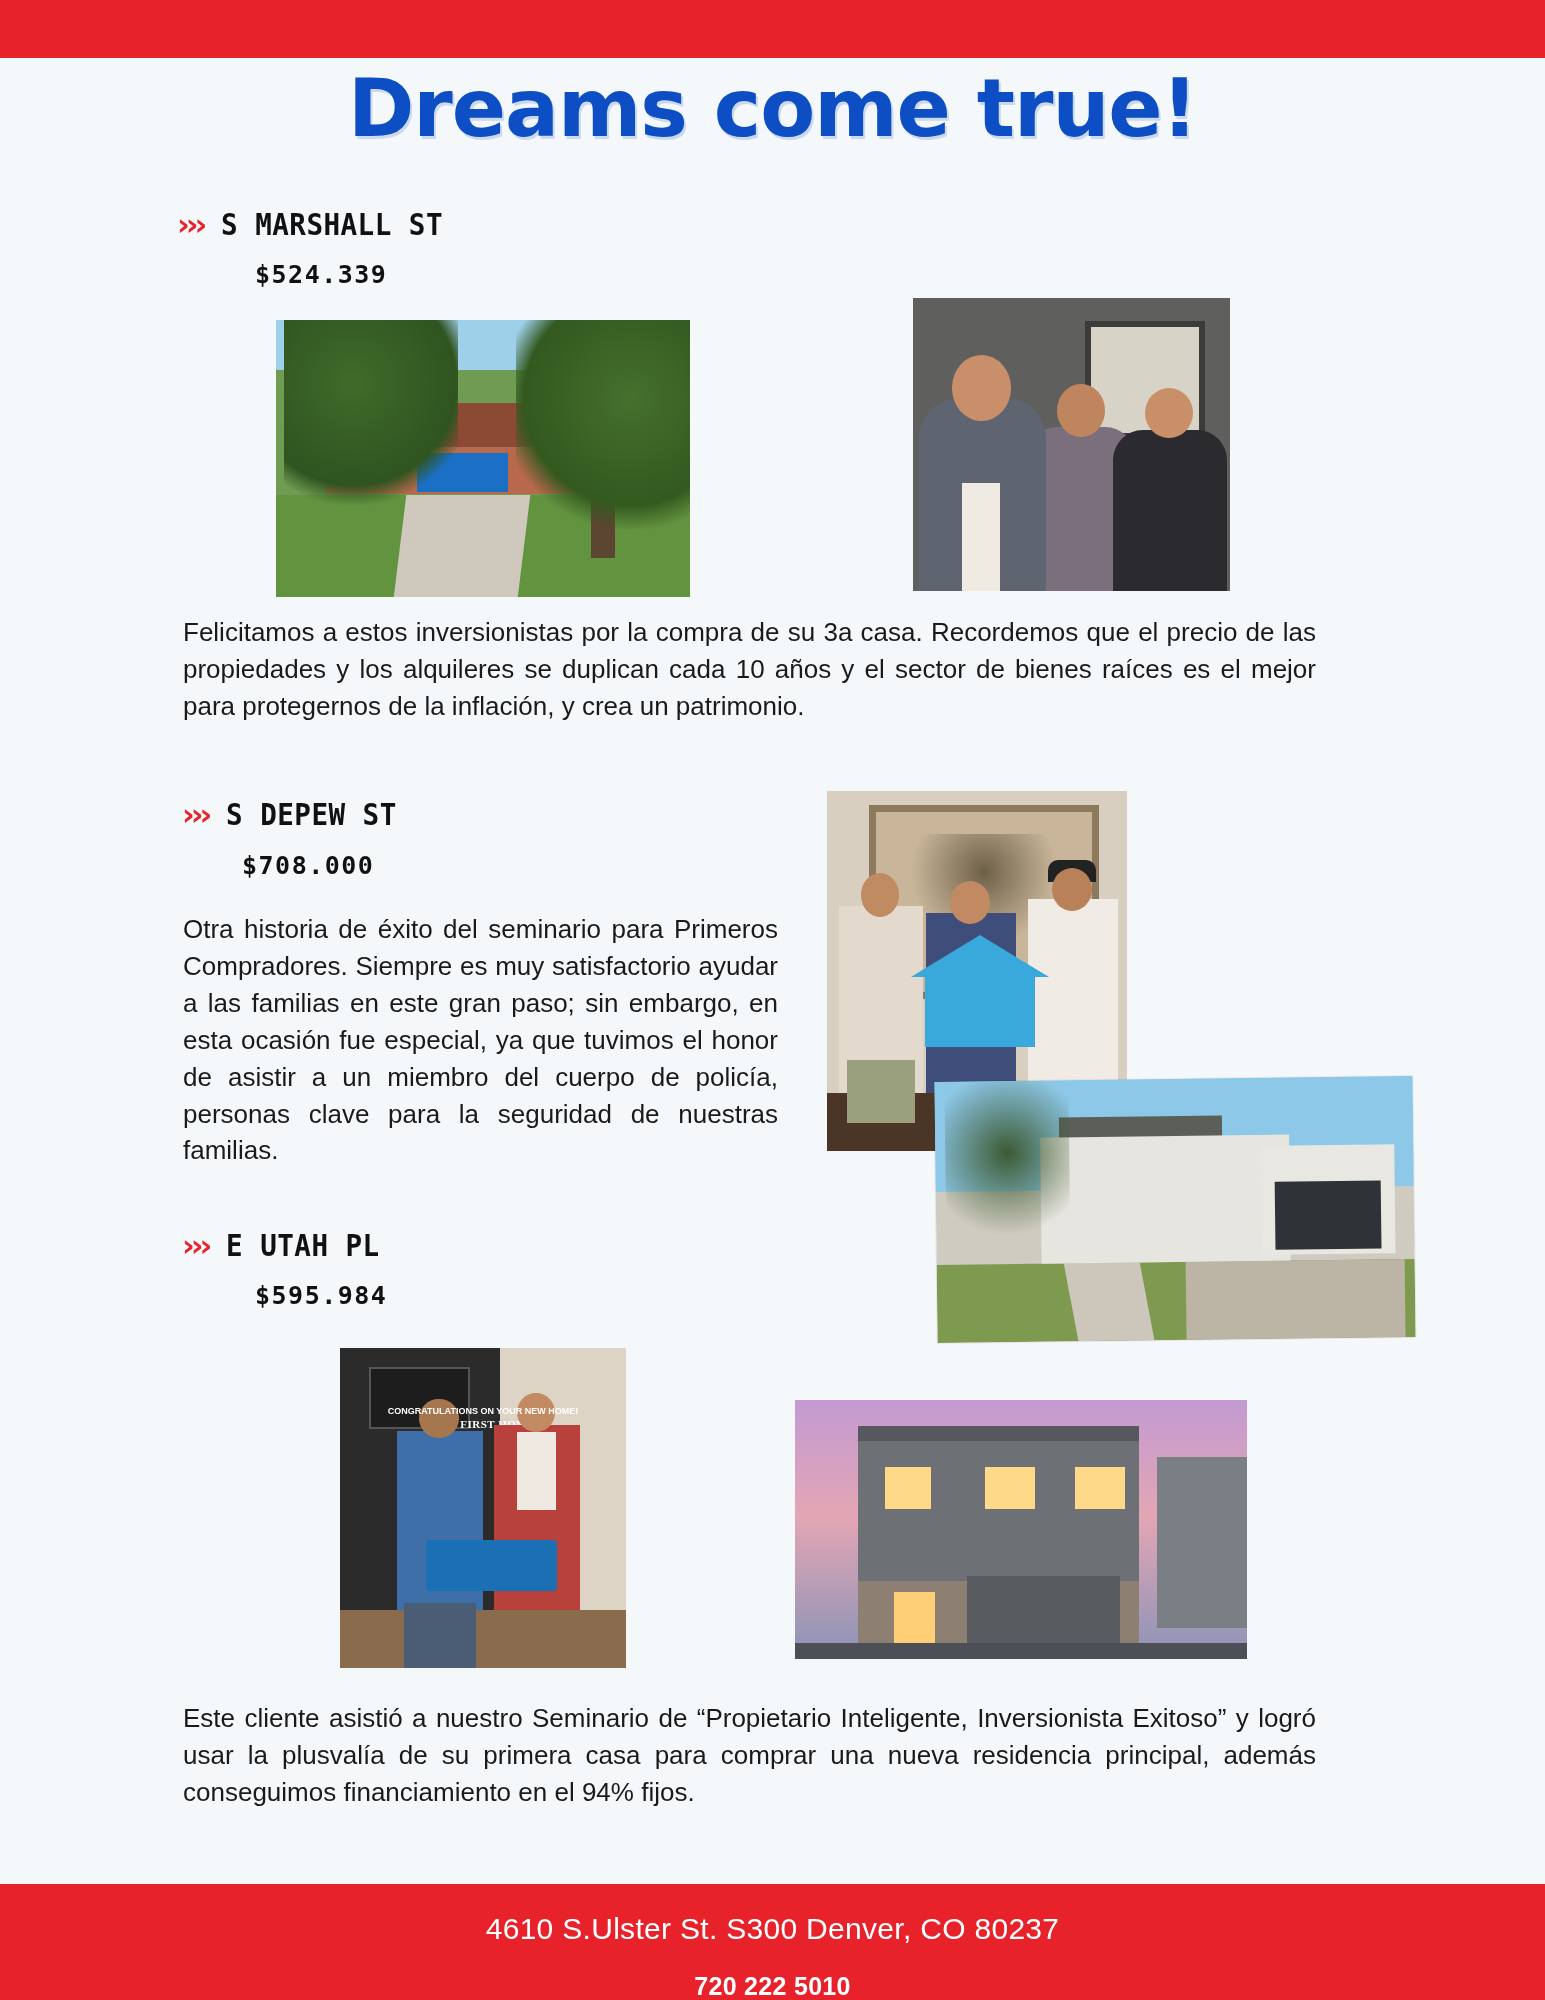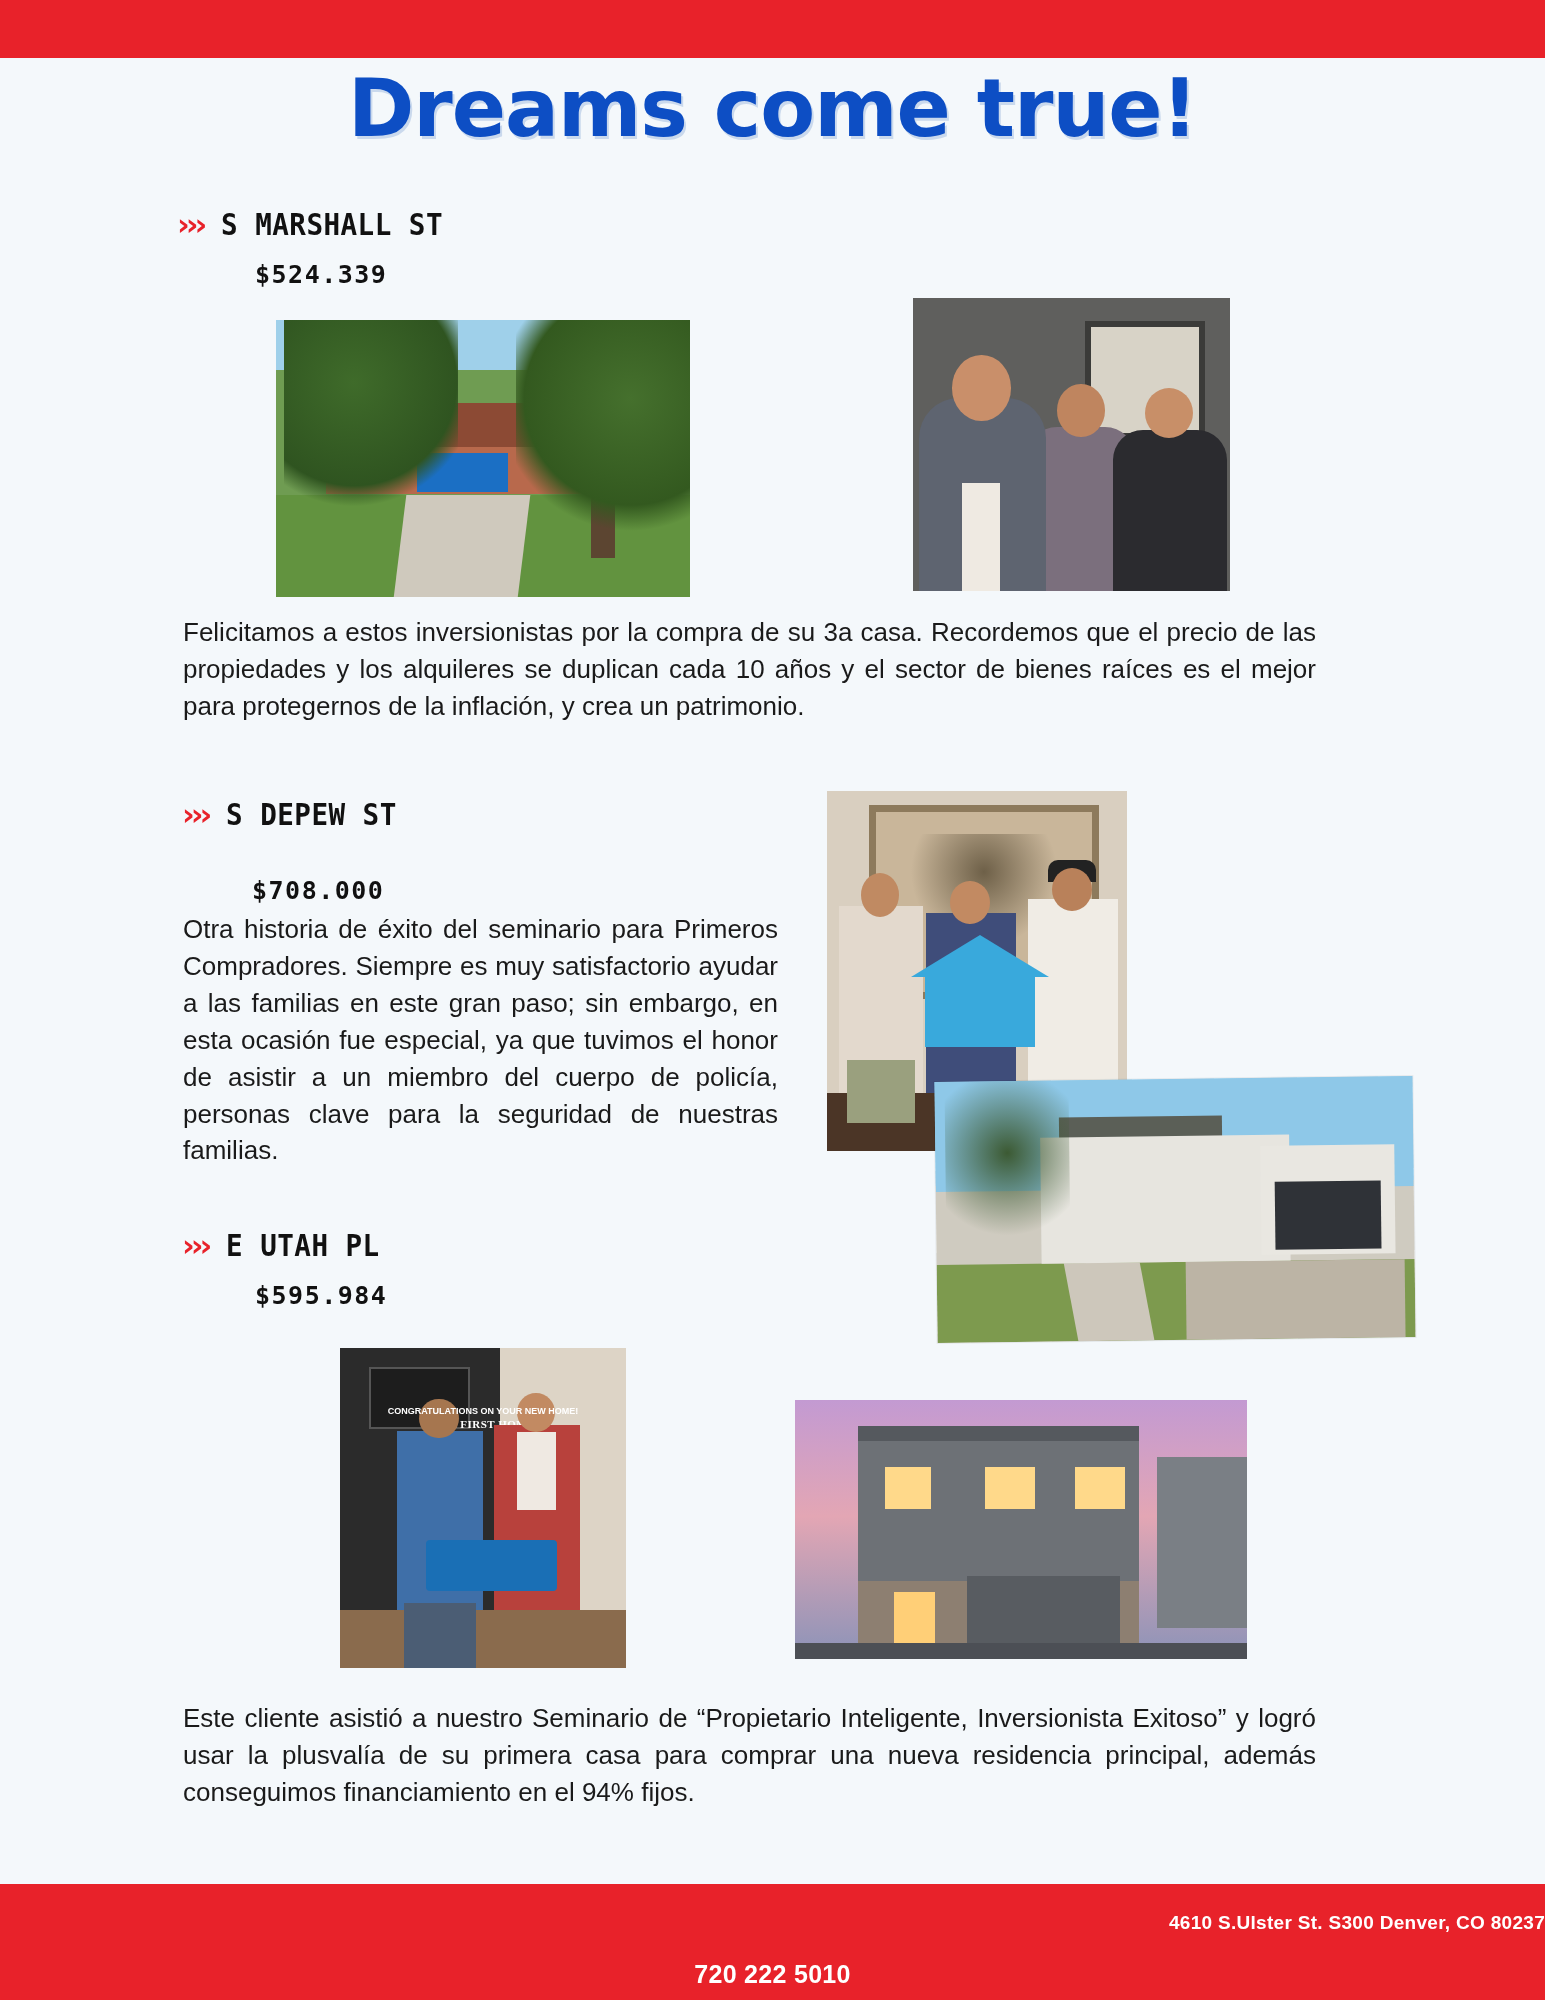--- a/index.html
+++ b/index.html
@@ -32,24 +32,23 @@
     bottom: 0; left: 0;
     width: 1545px;
     height: 116px;
     background: #e8222a;
     color: #ffffff;
     text-align: center;
     padding-top: 28px;
     box-sizing: border-box;
   }
   .bottom-bar .line1 {
-    font-size: 19px;
-    font-weight: bold;
+    font-size: 30px;
+    font-weight: normal;
     letter-spacing: 0.3px;
-    text-align: right;
   }
   .bottom-bar .line2 {
     font-size: 25px;
     font-weight: bold;
     margin-top: 26px;
     letter-spacing: 0.3px;
   }
   .headline {
     position: absolute;
     top: 62px;
@@ -443,21 +442,21 @@
         </div>
     </div>
   </div>
 
   <div class="para" style="left:183px; top:614px; width:1133px;">Felicitamos a estos inversionistas por la compra de su 3a casa. Recordemos que el precio de las propiedades y los alquileres se duplican cada 10 años y el sector de bienes raíces es el mejor para protegernos de la inflación, y crea un patrimonio.</div>
 
   <div class="listing-head" style="left:182px; top:797px;">
     <span class="chevrons">›››</span>
     <span class="listing-title">S DEPEW ST</span>
   </div>
-  <div class="listing-price" style="left:252px; top:851px;margin-top:25px;">$708.000</div>
+  <div class="listing-price" style="left:242px; top:851px;">$708.000</div>
 
   <div class="para" style="left:183px; top:911px; width:595px;">Otra historia de éxito del seminario para Primeros Compradores. Siempre es muy satisfactorio ayudar a las familias en este gran paso; sin embargo, en esta ocasión fue especial, ya que tuvimos el honor de asistir a un miembro del cuerpo de policía, personas clave para la seguridad de nuestras familias.</div>
 
   <div class="photo" id="photo-depew-people">
     <div class="ph-inner">
       <div class="art">
           <div class="branch"></div>
         </div>
       <div class="floor"></div>
       <div class="w1">

